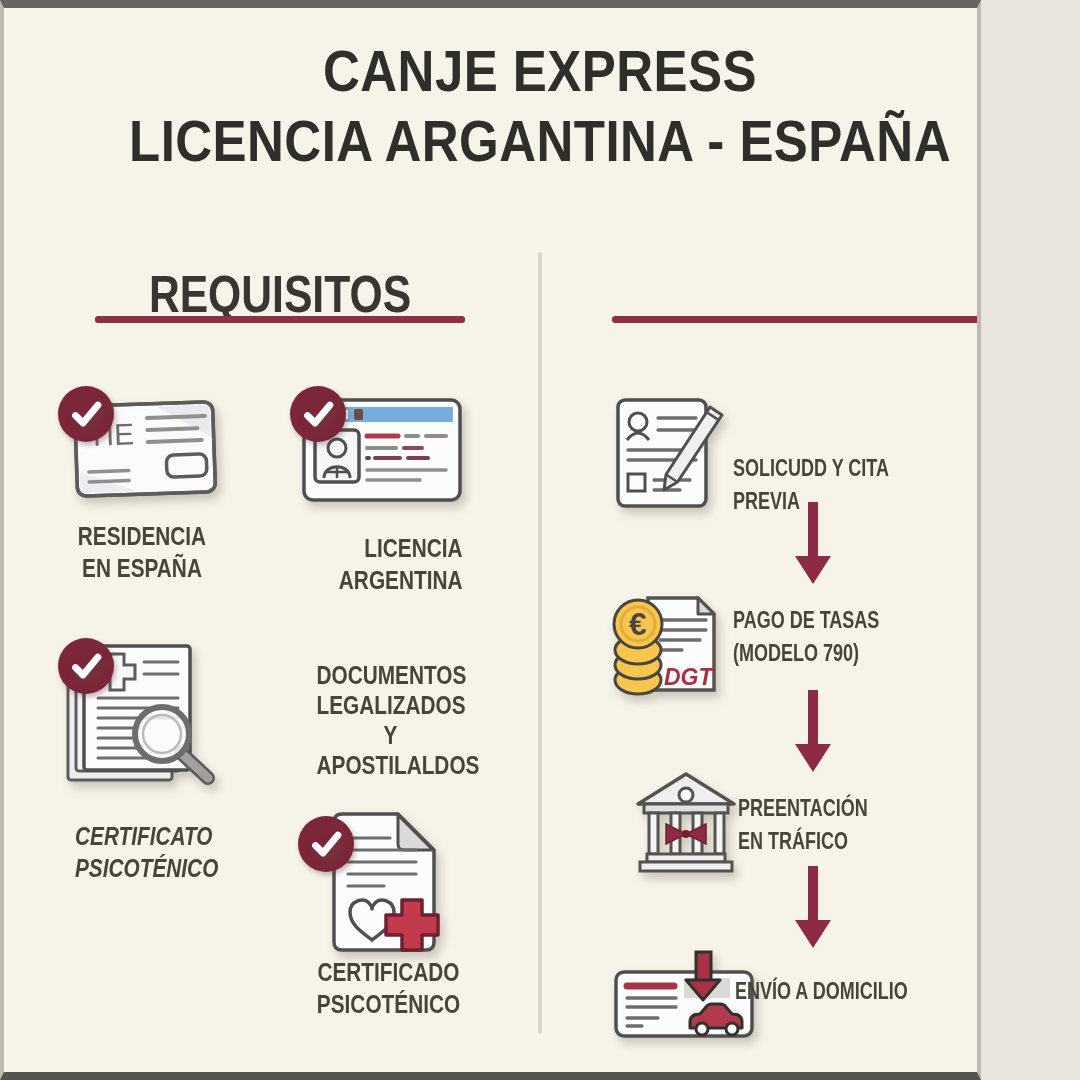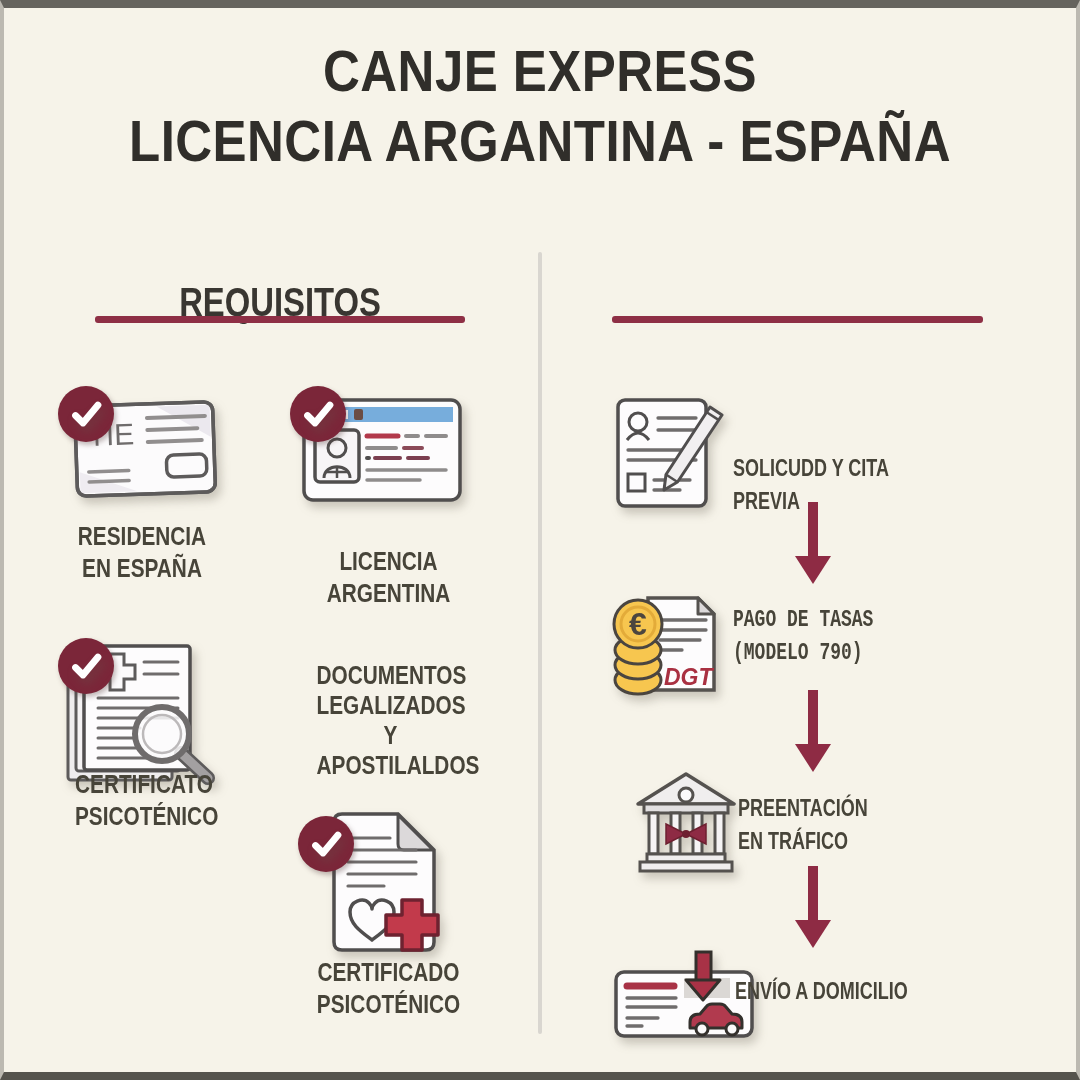--- a/index.html
+++ b/index.html
@@ -1,28 +1,28 @@
 <!DOCTYPE html>
 <html><head>
 <meta charset="utf-8">
 <style>
   html,body{margin:0;padding:0;background:#e8e5dc;}
   #canvas{
-    position:relative;width:1080px;height:1080px;overflow:hidden;
+    position:relative;width:981px;height:1080px;overflow:hidden;
     background:#f6f3e9;
     font-family:"Liberation Sans",sans-serif;
   }
   .frame{position:absolute;inset:0;pointer-events:none;z-index:50;
     border-top:8px solid #66645e;border-bottom:8px solid #55534d;
     border-left:4px solid #bcb9b1;border-right:4px solid #bcb9b1;}
   .abs{position:absolute;}
   
   .title{top:36px;left:0;width:1080px;text-align:center;color:#302e2a;font-weight:700;}
   .title .ln{display:block;font-size:58px;line-height:70px;transform:scaleX(0.88);letter-spacing:0.5px;}
-  .col-header{top:280px;width:400px;text-align:center;color:#393631;font-weight:700;font-size:40px;}
+  .col-header{top:264px;width:400px;text-align:center;color:#393631;font-weight:700;font-size:52px;}
   .col-header .cond{display:block;transform:scaleX(0.82);}
   .rule{height:7px;background:#8e2f45;border-radius:3px;}
   .divider{left:538px;top:252px;width:4px;height:782px;background:#d9d6d0;border-radius:2px;}
   .lbl{font-weight:700;color:#474439;}
   .lbl .cond{display:block;transform:scaleX(0.8);}
   .lbl.center{text-align:center;}
   .lbl.leftal{text-align:left;}
   .lbl.leftal .cond{transform-origin:left center;}
   .lbl .ln{display:block;}
   .req-lbl{font-size:26px;line-height:32px;}
@@ -110,21 +110,21 @@
         <path d="M67 76 H146" stroke="#8f8c8c" stroke-width="3.5"></path>
         <path d="M67 86 H120" stroke="#8f8c8c" stroke-width="3.5"></path>
       </g>
     </svg>
     <div class="badge" style="left:-10px;top:-8px;">
       <svg viewBox="0 0 24 24">
           <path d="M5 13 l5 5 L20 6" fill="none" stroke="#ffffff" stroke-width="4.5" stroke-linecap="round" stroke-linejoin="round"></path>
         </svg>
     </div>
   </div>
-  <div class="abs lbl center req-lbl" style="left:296px;top:545px;width:185px;">
+  <div class="abs lbl center req-lbl" style="left:296px;top:532px;width:185px;text-align:right;">
     <span class="cond">
       <span class="ln">LICENCIA</span>
       <span class="ln">ARGENTINA</span>
     </span>
   </div>
 
   <div class="abs icon" style="left:60px;top:634px;width:170px;height:155px;">
     <svg width="170" height="155" viewBox="0 0 170 155">
       <rect x="8" y="30" width="104" height="116" rx="3" fill="#efedee" stroke="#5d5b5b" stroke-width="3"></rect>
       <rect x="16" y="21" width="104" height="116" rx="3" fill="#f5f3f4" stroke="#5d5b5b" stroke-width="3"></rect>
@@ -145,21 +145,21 @@
       <line x1="121" y1="119" x2="148" y2="144" stroke="#a3a0a1" stroke-width="9" stroke-linecap="round"></line>
       <circle cx="102" cy="100" r="27" fill="rgba(251,250,251,0.85)" stroke="#6f6c6c" stroke-width="6"></circle>
       <circle cx="102" cy="100" r="19" fill="none" stroke="#bcb9ba" stroke-width="2.5"></circle>
     </svg>
     <div class="badge" style="left:-2px;top:4px;">
       <svg viewBox="0 0 24 24">
           <path d="M5 13 l5 5 L20 6" fill="none" stroke="#ffffff" stroke-width="4.5" stroke-linecap="round" stroke-linejoin="round"></path>
         </svg>
     </div>
   </div>
-  <div class="abs lbl leftal req-lbl" style="left:75px;top:768px;width:220px;">
+  <div class="abs lbl leftal req-lbl" style="left:75px;top:820px;width:220px;font-style:italic;">
     <span class="cond">
       <span class="ln">CERTIFICATO</span>
       <span class="ln">PSICOTÉNICO</span>
     </span>
   </div>
 
   <div class="abs lbl center doc-lbl" style="left:298px;top:660px;width:185px;">
     <span class="cond">
       <span class="ln">DOCUMENTOS</span>
       <span class="ln">LEGALIZADOS</span>
@@ -240,21 +240,21 @@
       <g>
         <ellipse cx="30" cy="94" rx="23" ry="14" fill="#f7c64f" stroke="#4a4540" stroke-width="3"></ellipse>
         <ellipse cx="30" cy="79" rx="23" ry="14" fill="#f7c64f" stroke="#4a4540" stroke-width="3"></ellipse>
         <ellipse cx="30" cy="64" rx="23" ry="14" fill="#f7c64f" stroke="#4a4540" stroke-width="3"></ellipse>
         <circle cx="30" cy="38" r="24" fill="#f7c64f" stroke="#4a4540" stroke-width="3"></circle>
         <circle cx="30" cy="38" r="17" fill="none" stroke="#e3ab39" stroke-width="3"></circle>
         <text x="30" y="49" font-size="32" font-weight="bold" text-anchor="middle" fill="#4c463f">€</text>
       </g>
     </svg>
   </div>
-  <div class="abs lbl step-lbl" style="left:733px;top:603px;width:290px;font-family:Liberation Mono, monospace;">
+  <div class="abs lbl step-lbl" style="left:733px;top:603px;width:290px;">
     <span class="cond">
       <span class="ln">PAGO DE TASAS</span>
       <span class="ln">(MODELO 790)</span>
     </span>
   </div>
 
   <div class="abs flow-arrow" style="left:791px;top:690px;">
     <svg width="44" height="84" viewBox="0 0 44 84">
       <rect x="17" y="0" width="10" height="56" fill="#8e2b44"></rect>
       <path d="M4 54 H40 L22 82 Z" fill="#8e2b44"></path>

